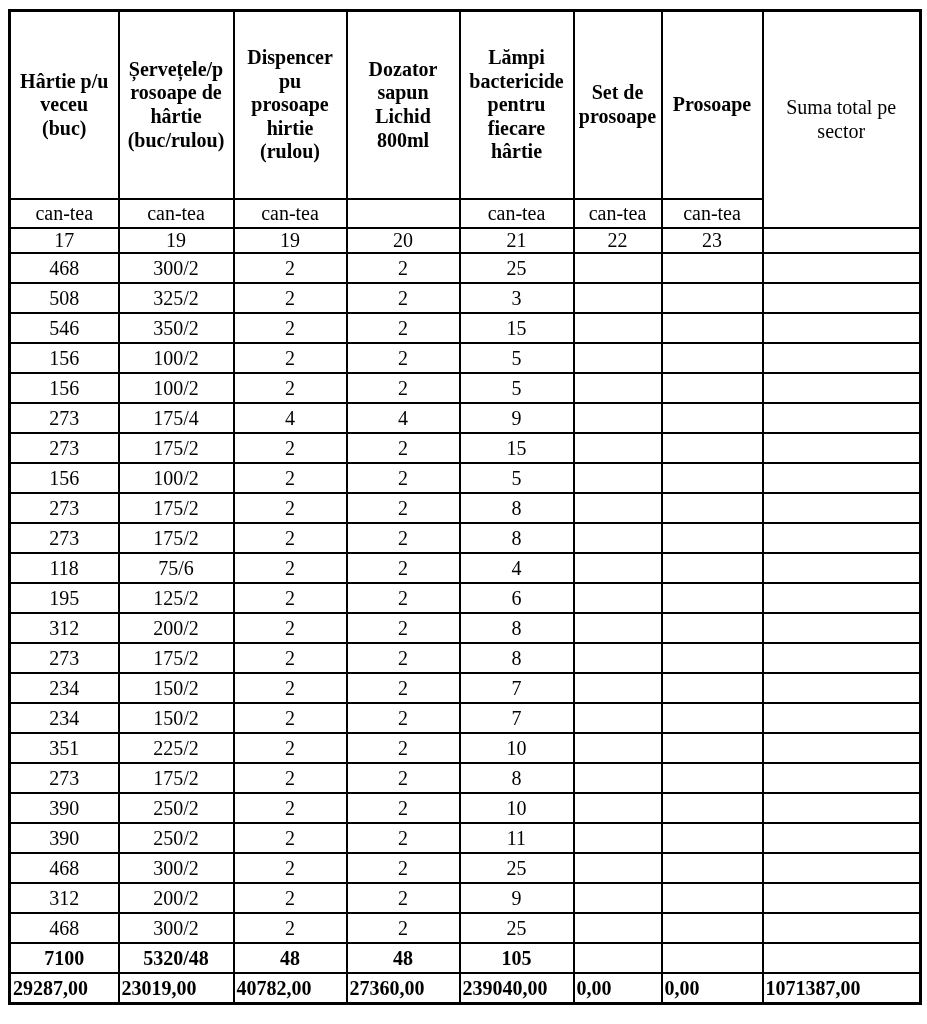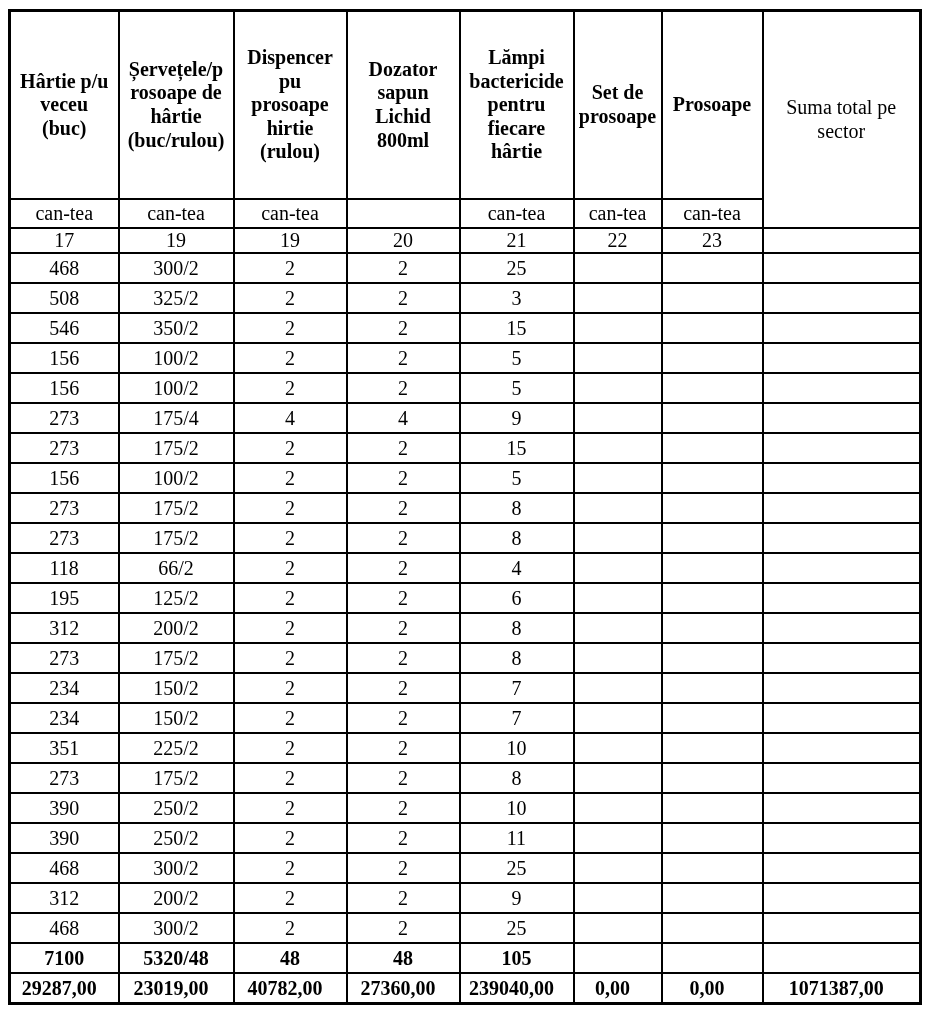--- a/index.html
+++ b/index.html
@@ -50,21 +50,21 @@
   }
   tbody tr.data td {
     height: 28px;
   }
   tbody tr.totals td {
     font-weight: bold;
     height: 28px;
   }
   tbody tr.money td {
     font-weight: bold;
-    text-align: center;
+    text-align: left;
     padding-right: 12px;
     height: 28px;
   }
 </style>
 </head>
 <body>
 
 <div class="page">
   <table class="doc-table">
     <colgroup id="colgroup">
@@ -222,21 +222,21 @@
           <td>175/2</td>
           <td>2</td>
           <td>2</td>
           <td>8</td>
           <td></td>
           <td></td>
           <td></td>
         </tr>
         <tr class="data">
           <td>118</td>
-          <td>66/2</td>
+          <td>75/6</td>
           <td>2</td>
           <td>2</td>
           <td>4</td>
           <td></td>
           <td></td>
           <td></td>
         </tr>
         <tr class="data">
           <td>195</td>
           <td>125/2</td>

